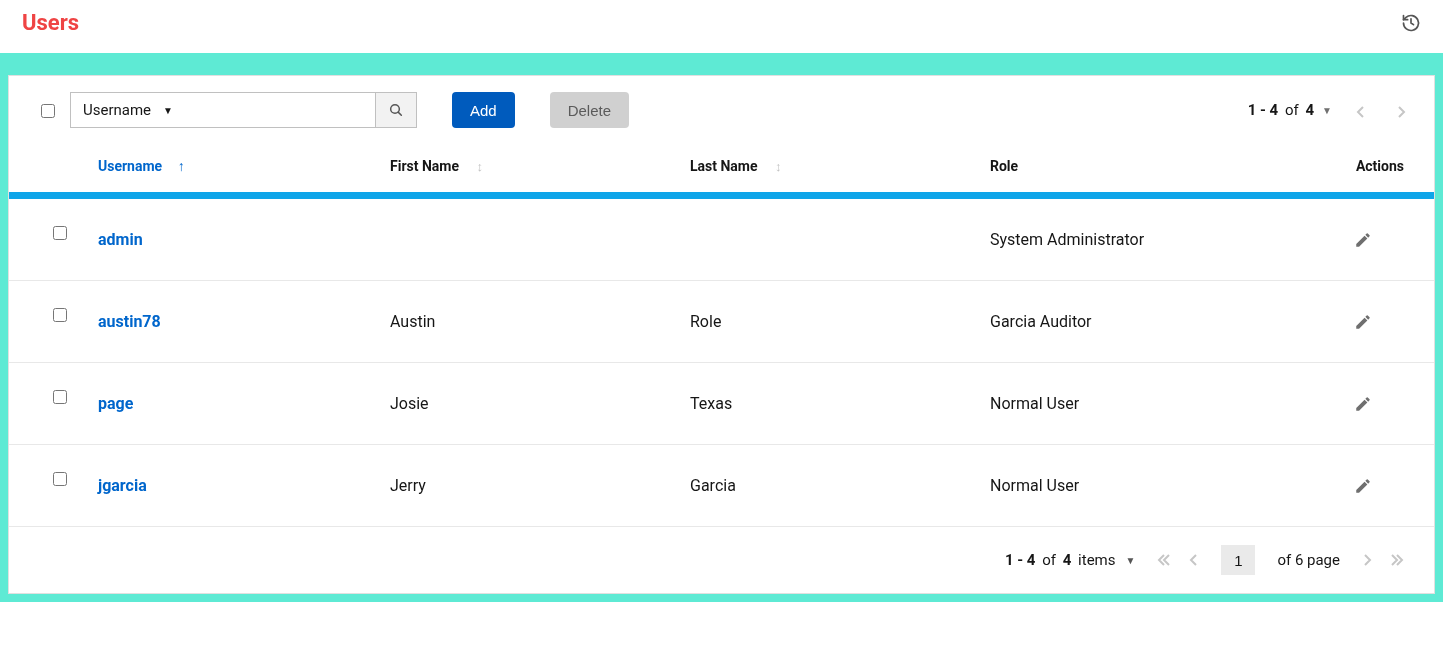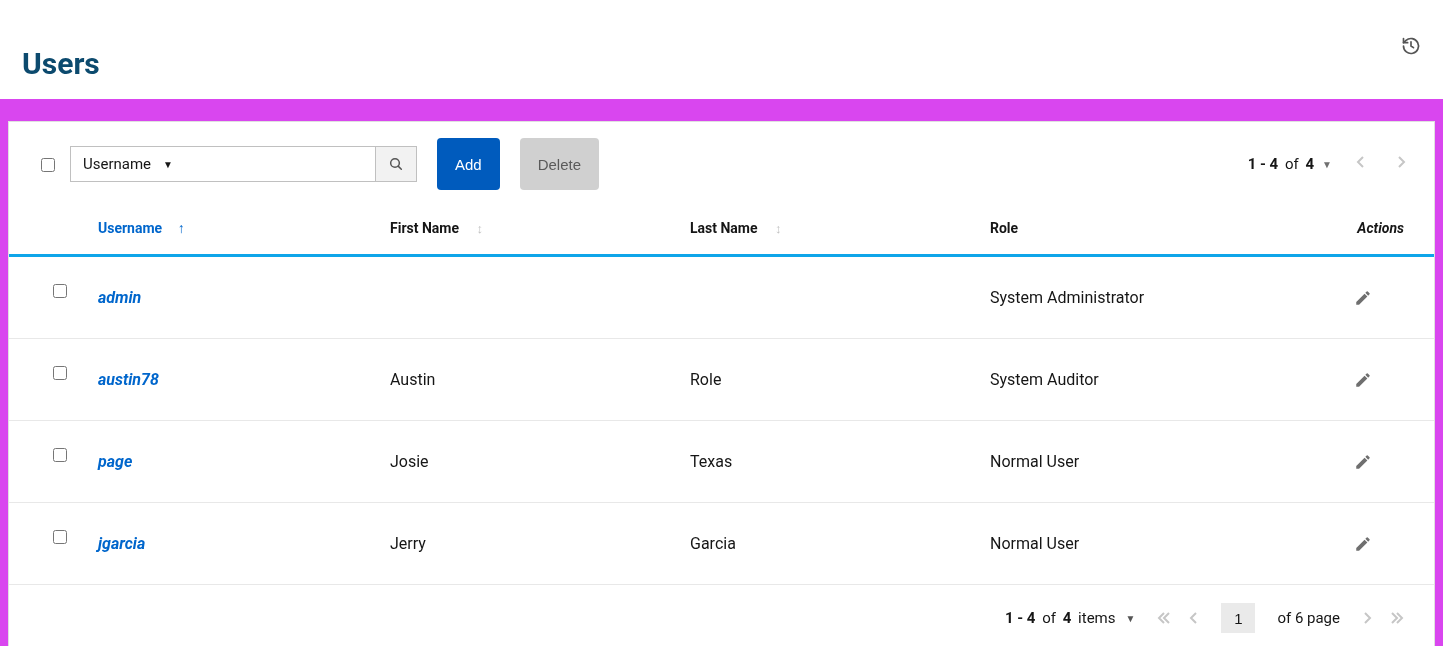--- a/index.html
+++ b/index.html
@@ -12,27 +12,26 @@
   .page {
     width: 1443px;
   }
   .header-row {
     display: flex;
     justify-content: space-between;
     align-items: center;
     padding: 10px 22px 18px 22px;
   }
   .page-title {
-    font-size: 30px;
+    font-size: 22px;
     font-weight: 700;
-    color: #0c4a6e;
-    margin-top: 36px;
+    color: #ef4444;
   }
   .content-wrap {
-    background: #d946ef;
+    background: #5eead4;
     padding: 22px 8px 8px 8px;
   }
   .card {
     background: #fff;
     border: 1px solid #e0e0e0;
   }
   
   .toolbar {
     display: flex;
     align-items: center;
@@ -81,77 +80,77 @@
     width: 42px;
     display: flex;
     align-items: center;
     justify-content: center;
     background: #f2f2f2;
     border: 1px solid #c0c0c0;
     cursor: pointer;
     color: #555;
   }
   .btn {
-    height: 52px;
+    height: 36px;
     border: none;
     border-radius: 4px;
     padding: 0 18px;
     font-size: 15px;
     cursor: pointer;
-    margin-left: 20px;
+    margin-left: 35px;
   }
   .btn-add { background: #0e5fd8; color:#fff; }
   .btn-add { background:#005bbd;}
   .btn-add { background:#0a5cc8;}
   .btn-add { background:#005bbd;}
   .btn-add { background:#0a5cc8; }
   .btn-add { background:#005bbd; }
   .btn-add { background:#005bbd; }
   .btn-delete { background: #d0d0d0; color: #5a5a5a; text-align: right; }
   .spacer { flex: 1; }
   .top-pager {
     display: flex;
-    align-items: flex-start;
+    align-items: flex-end;
     gap: 18px;
     color: #161616;
     font-size: 15px;
   }
   .top-pager .range { display:flex; align-items:center; gap:8px;}
   .top-pager .nav { color: #c6c6c6; padding: 0 6px; cursor: pointer; }
   
   table.users {
     width: 100%;
     border-collapse: collapse;
   }
   table.users thead th {
     text-align: left;
     font-size: 14px;
     font-weight: 700;
     padding: 14px 10px 18px 10px;
-    border-bottom: 3px solid #0ea5e9;
+    border-bottom: 7px solid #0ea5e9;
     color: #161616;
   }
   table.users thead th.col-check { width:64px; padding-left:40px;}
   table.users thead th.col-user { width: 300px; color:#0066cc; padding-left:18px;}
   table.users thead th.col-first { width: 300px;}
   table.users thead th.col-last { width: 300px;}
   table.users thead th.col-role { }
-  table.users thead th.col-actions { width: 90px; text-align:right; padding-right:30px;font-style:italic;}
+  table.users thead th.col-actions { width: 90px; text-align:right; padding-right:30px;}
   .sort-icon { color:#0066cc; margin-left:12px; font-weight:bold;}
   .unsort-icon { color:#c0c0c0; margin-left:14px; font-size:13px;}
   table.users tbody td {
     padding: 30px 10px;
     border-bottom: 1px solid #e8e8e8;
     font-size: 16px;
     color: #161616;
     vertical-align: middle;
   }
   table.users tbody td.col-check { padding-left:40px; vertical-align: middle; padding-top:24px; padding-bottom:36px;}
   table.users tbody td.col-user { padding-left:18px;}
-  .username-link { color: #0066cc; font-weight: 700; text-decoration: none; font-style: italic; }
+  .username-link { color: #0066cc; font-weight: 700; text-decoration: none; }
   td.col-actions { text-align: right; padding-right:30px; }
   .edit-icon { color:#6f6f6f; cursor:pointer; }
   
   .footer-pager {
     display: flex;
     align-items: center;
     justify-content: flex-end;
     padding: 18px 30px;
     gap: 22px;
     font-size: 15px;
@@ -269,21 +268,21 @@
               <td>System Administrator</td>
               <td class="col-actions"><span class="edit-icon"><span><svg width="18" height="18" viewBox="0 0 24 24" fill="currentColor">
                       <path d="M3 17.25V21h3.75L17.81 9.94l-3.75-3.75L3 17.25zM20.71 7.04a1 1 0 0 0 0-1.41l-2.34-2.34a1 1 0 0 0-1.41 0l-1.83 1.83 3.75 3.75 1.83-1.83z"></path>
                     </svg></span></span></td>
             </tr>
             <tr>
               <td class="col-check"><input type="checkbox" style=""></td>
               <td class="col-user"><a href="#" class="username-link">austin78</a></td>
               <td>Austin</td>
               <td>Role</td>
-              <td>System Auditor</td>
+              <td>Garcia Auditor</td>
               <td class="col-actions"><span class="edit-icon"><span><svg width="18" height="18" viewBox="0 0 24 24" fill="currentColor">
                       <path d="M3 17.25V21h3.75L17.81 9.94l-3.75-3.75L3 17.25zM20.71 7.04a1 1 0 0 0 0-1.41l-2.34-2.34a1 1 0 0 0-1.41 0l-1.83 1.83 3.75 3.75 1.83-1.83z"></path>
                     </svg></span></span></td>
             </tr>
             <tr>
               <td class="col-check"><input type="checkbox" style=""></td>
               <td class="col-user"><a href="#" class="username-link">page</a></td>
               <td>Josie</td>
               <td>Texas</td>
               <td>Normal User</td>

